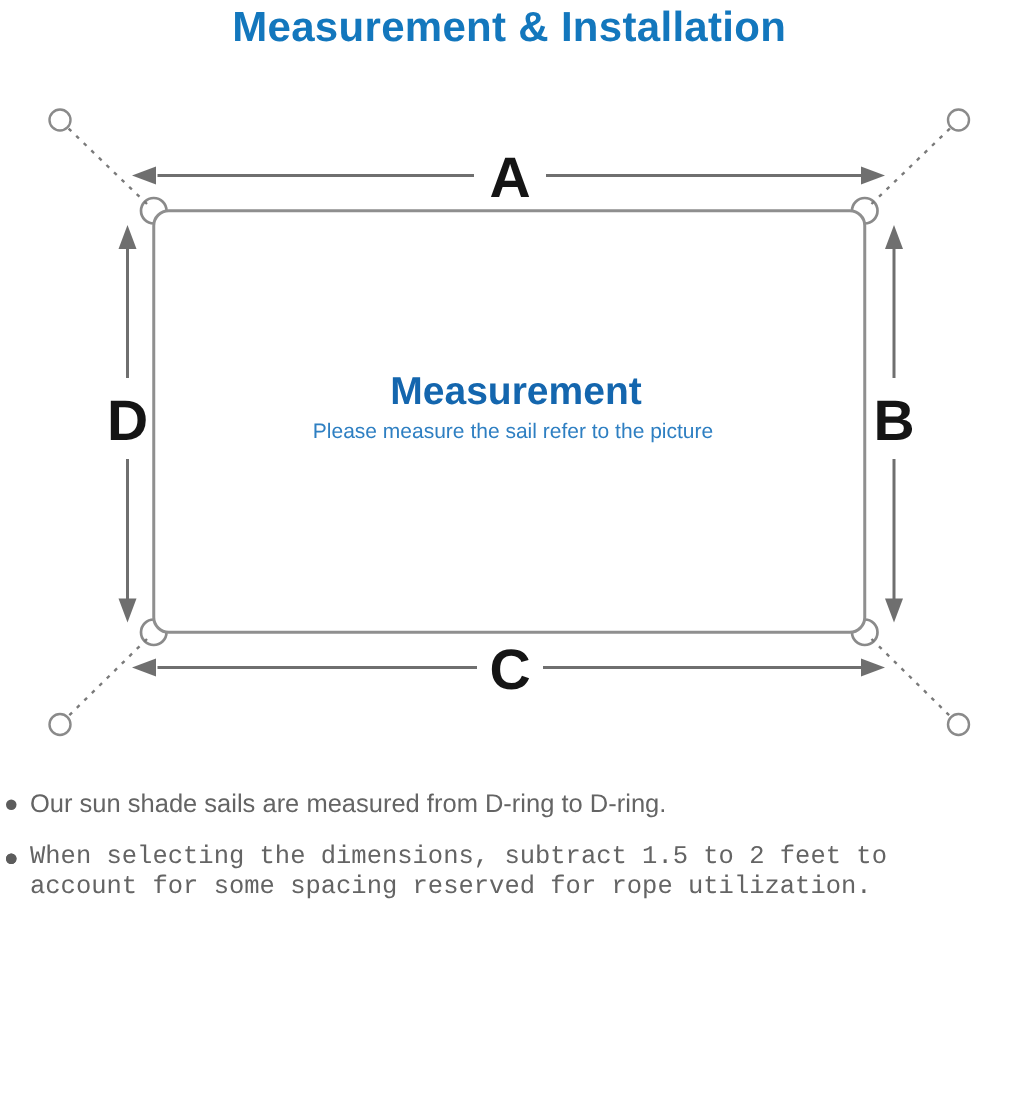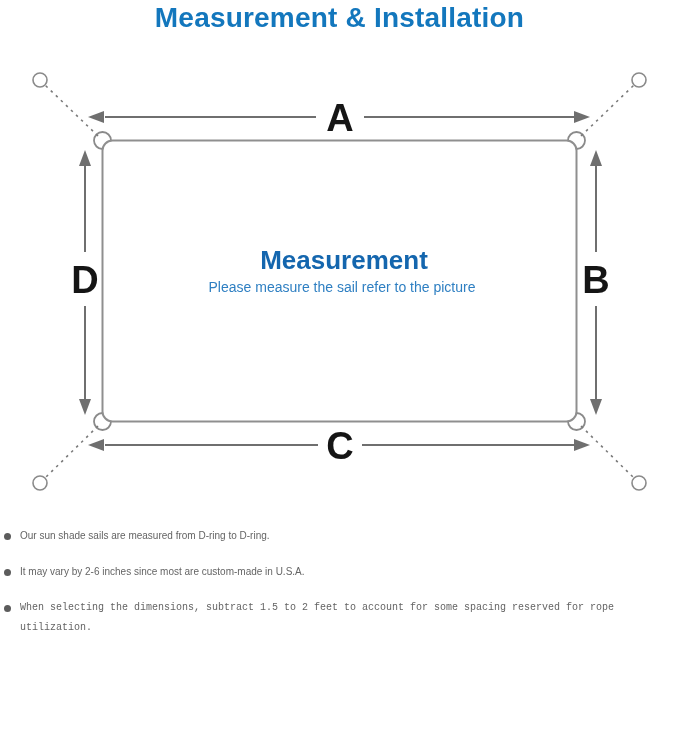--- a/index.html
+++ b/index.html
@@ -24,21 +24,21 @@
   .center-subtitle{
     font-size:14px;fill:#2E7FC2;
     font-family:"Liberation Sans", sans-serif;
   }
   .notes{
     position:absolute;top:526px;left:3px;width:668px;
     list-style:none;margin:0;padding:0;
   }
   .notes li{
     position:relative;padding-left:17px;margin-bottom:16px;
-    font-size:10px;line-height:20px;color:#646464;
+    font-size:17px;line-height:20px;color:#646464;
   }
   .notes li .dot{
     position:absolute;left:1px;top:6.5px;width:7px;height:7px;border-radius:50%;
     background:#5c5c5c;
   }
   .notes li.wrap3{max-width:652px;font-family:Liberation Mono, monospace;}
   .notes li.wrap5{max-width:608px;}
 </style>
 </head>
 <body>
@@ -109,21 +109,20 @@
     <text class="center-subtitle" x="342" y="292" text-anchor="middle">Please measure the sail refer to the picture</text>
   </svg>
 
   <ul class="notes">
     <li>
       <span class="dot"></span>
       <span>Our sun shade sails are measured from D-ring to D-ring.</span>
     </li>
     <li>
       <span class="dot"></span>
-      <span>It may vary by 2-6 inches since most are custom-made in U.S.A.</span>
     </li>
     <li class="wrap3">
       <span class="dot"></span>
       <span>When selecting the dimensions, subtract 1.5 to 2 feet to account for some spacing reserved for rope utilization.</span>
     </li>
   </ul>
 
 </div>
 
 </body></html>

